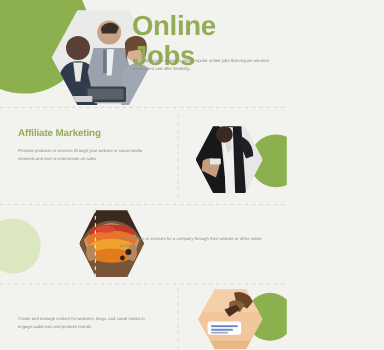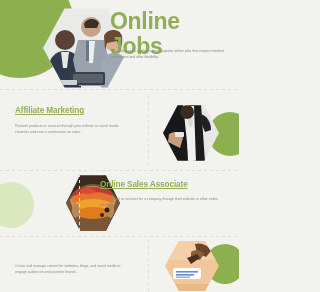--- a/index.html
+++ b/index.html
@@ -52,21 +52,21 @@
   .v-dash{
     position:absolute;width:1px;
     background-image:linear-gradient(to bottom,#e0ded6 0 3px,transparent 3px 6px);
     background-size:1px 6px;background-repeat:repeat-y;
   }
 
   
   .sec{position:absolute;left:0;width:239px;}
   .sec-h{
     position:absolute;font-size:8.2px;font-weight:700;
-    color:#93ae57;letter-spacing:-.1px;white-space:nowrap;text-decoration:underline;
+    color:#93ae57;letter-spacing:-.1px;white-space:nowrap;
   }
   .sec-b{position:absolute;font-size:3.5px;line-height:5.6px;color:#8d8d87;}
 </style>
 </head>
 <body>
 
 <div class="page">
 
   <div class="header">
     <div class="corner-blob"></div>
@@ -141,21 +141,20 @@
         <ellipse cx="27" cy="33" rx="20" ry="8" fill="#f0a32c"></ellipse>
         <ellipse cx="27" cy="39" rx="17" ry="6" fill="#e07b1e"></ellipse>
         <ellipse cx="22" cy="17" rx="8" ry="3" fill="#d84a36"></ellipse>
         <path d="M8 30c-3 4-3 10 1 14l6-3-3-11z" fill="#b98859"></path>
         <path d="M46 30c3 4 3 10-1 14l-6-3 3-11z" fill="#b98859"></path>
         <circle cx="41" cy="36" r="2.5" fill="#2f2016"></circle>
         <circle cx="36" cy="41" r="2" fill="#2f2016"></circle>
       </svg>
     </div>
 
-    <div class="sec-h" style="left:100px;top:8px">Online Sales Associate</div>
     <div class="sec-b" style="left:100px;top:25px;width:124px">Sell products or services for a company through their website or other online platforms.</div>
   </div>
 
   <div class="v-dash" style="left:79px;top:174px;height:60px"></div>
   <div class="hr-dash" style="top:236px"></div>
 
   <div class="sec" style="top:238px;height:54px">
     <div class="sec-b" style="left:15px;top:26px;width:110px">Create and manage content for websites, blogs, and social media to engage audiences and promote brands.</div>
 
     <div class="blob-green" style="left:205px;top:6px;width:40px;height:40px"></div>

